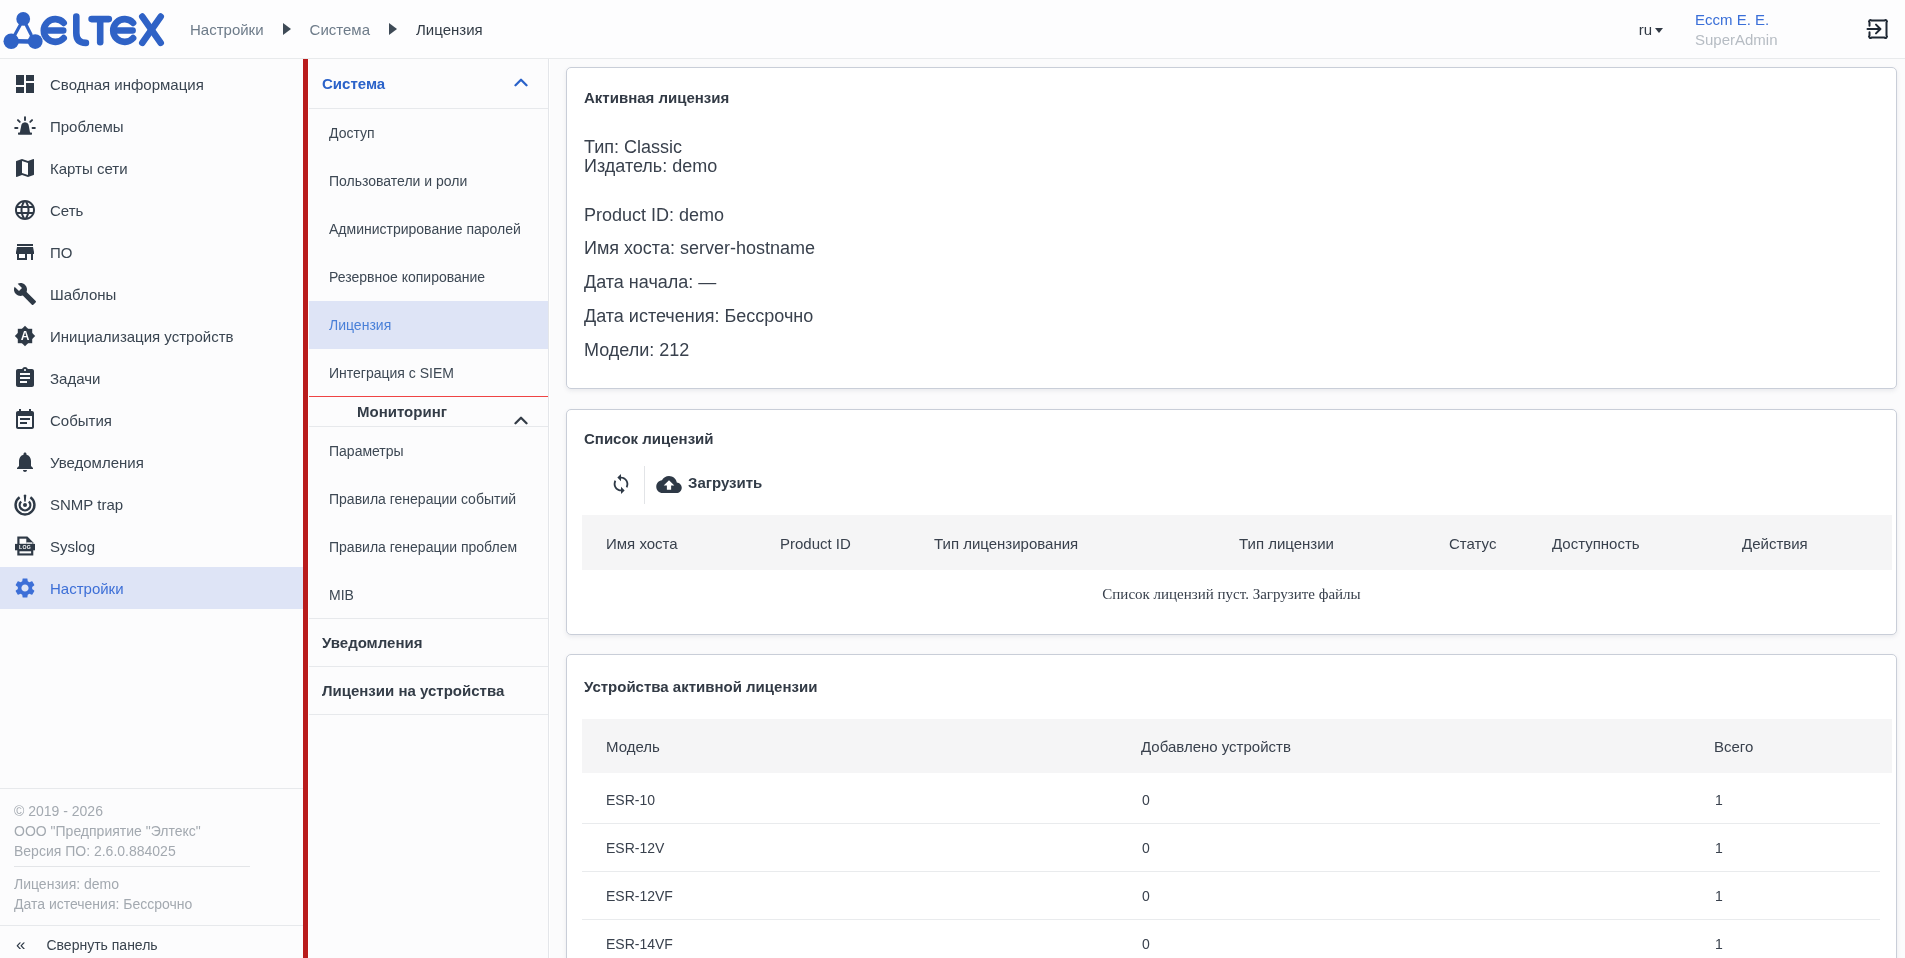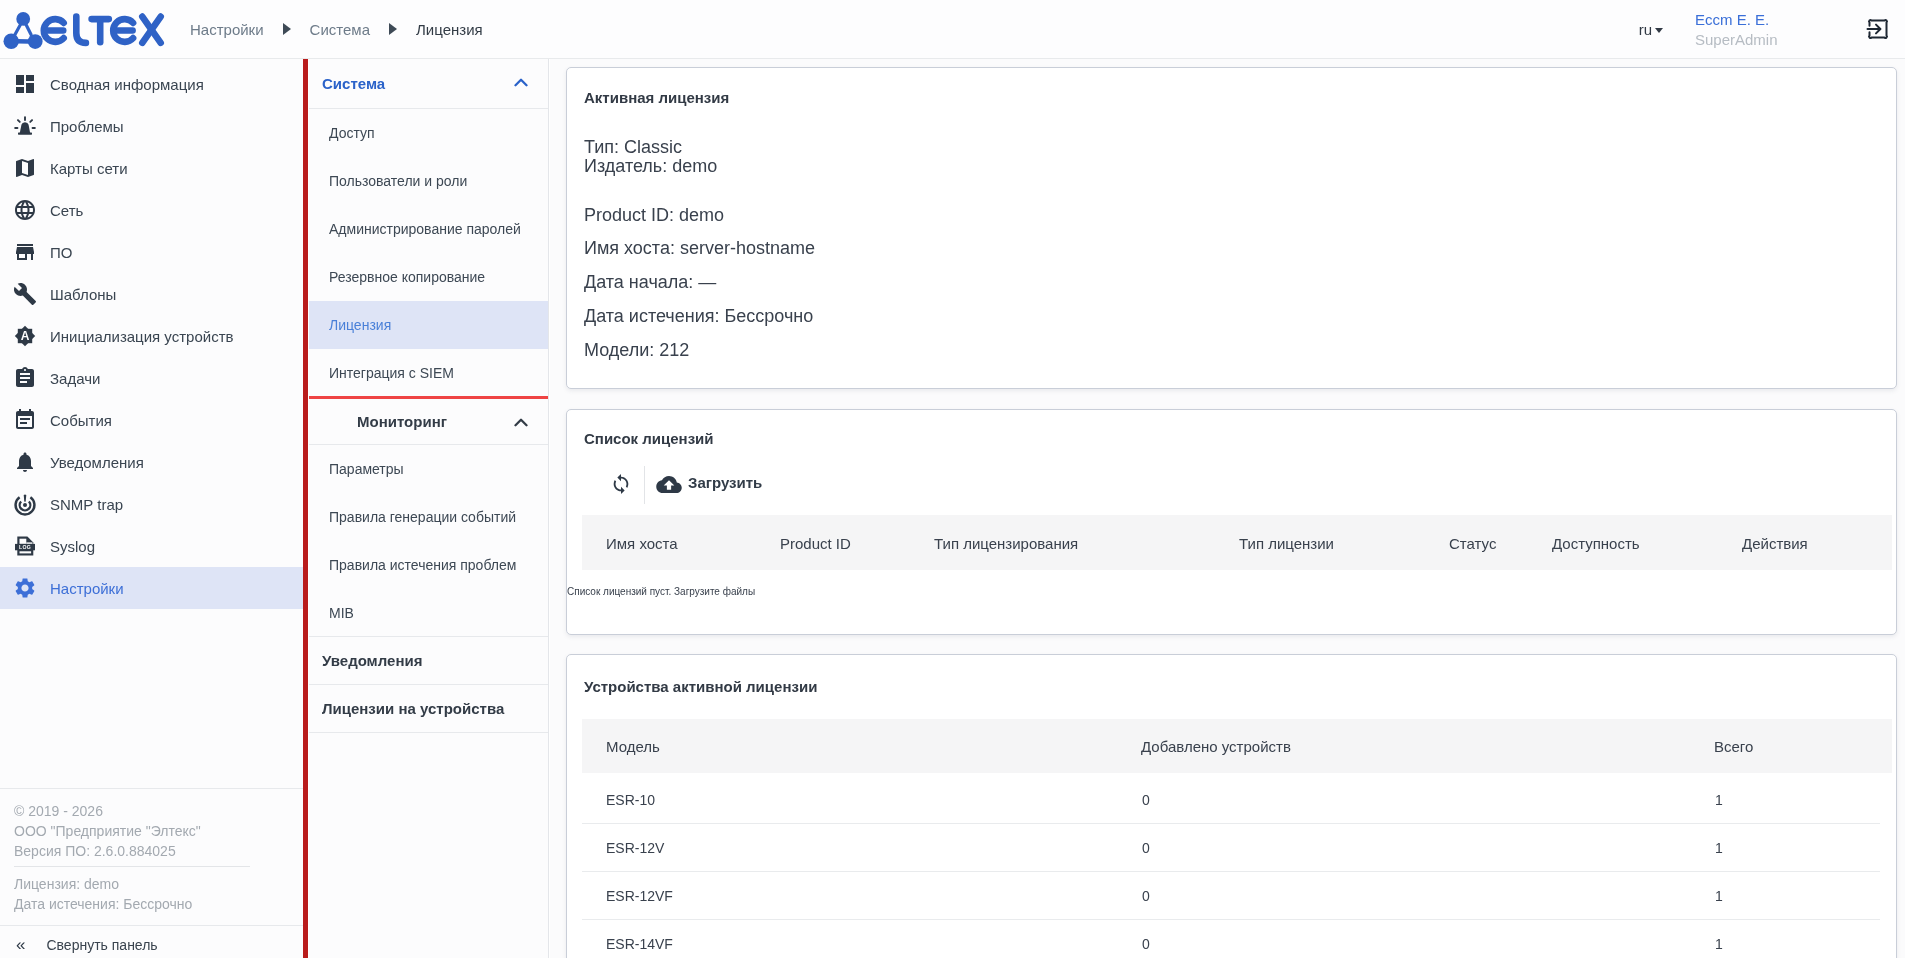--- a/index.html
+++ b/index.html
@@ -177,26 +177,26 @@
 <div class="submenu">
   <div class="sm-h first">Система<svg class="up" width="14" height="9" viewBox="0 0 14 9" fill="none" stroke="#2a62c9" stroke-width="2.3" stroke-linecap="round" stroke-linejoin="round">
         <path d="M1.5 7.2 L7 1.8 L12.5 7.2"></path>
       </svg></div>
   <div class="sm-i">Доступ</div>
   <div class="sm-i">Пользователи и роли</div>
   <div class="sm-i">Администрирование паролей</div>
   <div class="sm-i">Резервное копирование</div>
   <div class="sm-i sel">Лицензия</div>
   <div class="sm-i">Интеграция с SIEM</div>
-  <div class="sm-h" style="border-top:3px solid #ef4444; margin-top:-1px; height:49px;padding-left:48px;">Мониторинг<svg class="up" width="14" height="9" viewBox="0 0 14 9" fill="none" stroke="#333c47" stroke-width="2.3" stroke-linecap="round" stroke-linejoin="round">
+  <div class="sm-h" style="border-top:1px solid #ef4444; margin-top:-1px; height:31px;padding-left:48px;">Мониторинг<svg class="up" width="14" height="9" viewBox="0 0 14 9" fill="none" stroke="#333c47" stroke-width="2.3" stroke-linecap="round" stroke-linejoin="round">
         <path d="M1.5 7.2 L7 1.8 L12.5 7.2"></path>
       </svg></div>
   <div class="sm-i">Параметры</div>
   <div class="sm-i">Правила генерации событий</div>
-  <div class="sm-i">Правила истечения проблем</div>
+  <div class="sm-i">Правила генерации проблем</div>
   <div class="sm-i">MIB</div>
   <div class="sm-h" style="border-top:1px solid #e7e9ec; margin-top:-1px; height:49px;">Уведомления</div>
   <div class="sm-h" style="height:48px;">Лицензии на устройства</div>
 </div>
 
 <div class="content">
   <div class="card c1">
     <h2 style="top:21px">Активная лицензия</h2>
     <div class="kv" style="top:69px">Тип: Classic</div>
     <div class="kv" style="top:88px">Издатель: demo</div>
@@ -223,21 +223,21 @@
     <div style="position:absolute; left:121px; top:64px; font-size:15px; font-weight:bold; color:#323c48;">Загрузить</div>
     <div class="thead" style="top:105px; height:55px;">
       <div class="th" style="left:24px">Имя хоста</div>
       <div class="th" style="left:198px">Product ID</div>
       <div class="th" style="left:352px">Тип лицензирования</div>
       <div class="th" style="left:657px">Тип лицензии</div>
       <div class="th" style="left:867px">Статус</div>
       <div class="th" style="left:970px">Доступность</div>
       <div class="th" style="left:1160px">Действия</div>
     </div>
-    <div class="cell" style="left:0; right:0; top:176px; text-align:left; font-size:10px;">Список лицензий пуст. Загрузите файлы</div>
+    <div class="cell" style="left:0; right:0; top:176px; text-align:center; font-size:15px;font-family:Liberation Serif, serif;">Список лицензий пуст. Загрузите файлы</div>
   </div>
 
   <div class="card c3">
     <h2 style="top:23px">Устройства активной лицензии</h2>
     <div class="thead" style="top:64px; height:54px;">
       <div class="th" style="left:24px">Модель</div>
       <div class="th" style="left:559px">Добавлено устройств</div>
       <div class="th" style="left:1132px">Всего</div>
     </div>
     <div class="cell" style="left:39px; top:137px">ESR-10</div>

